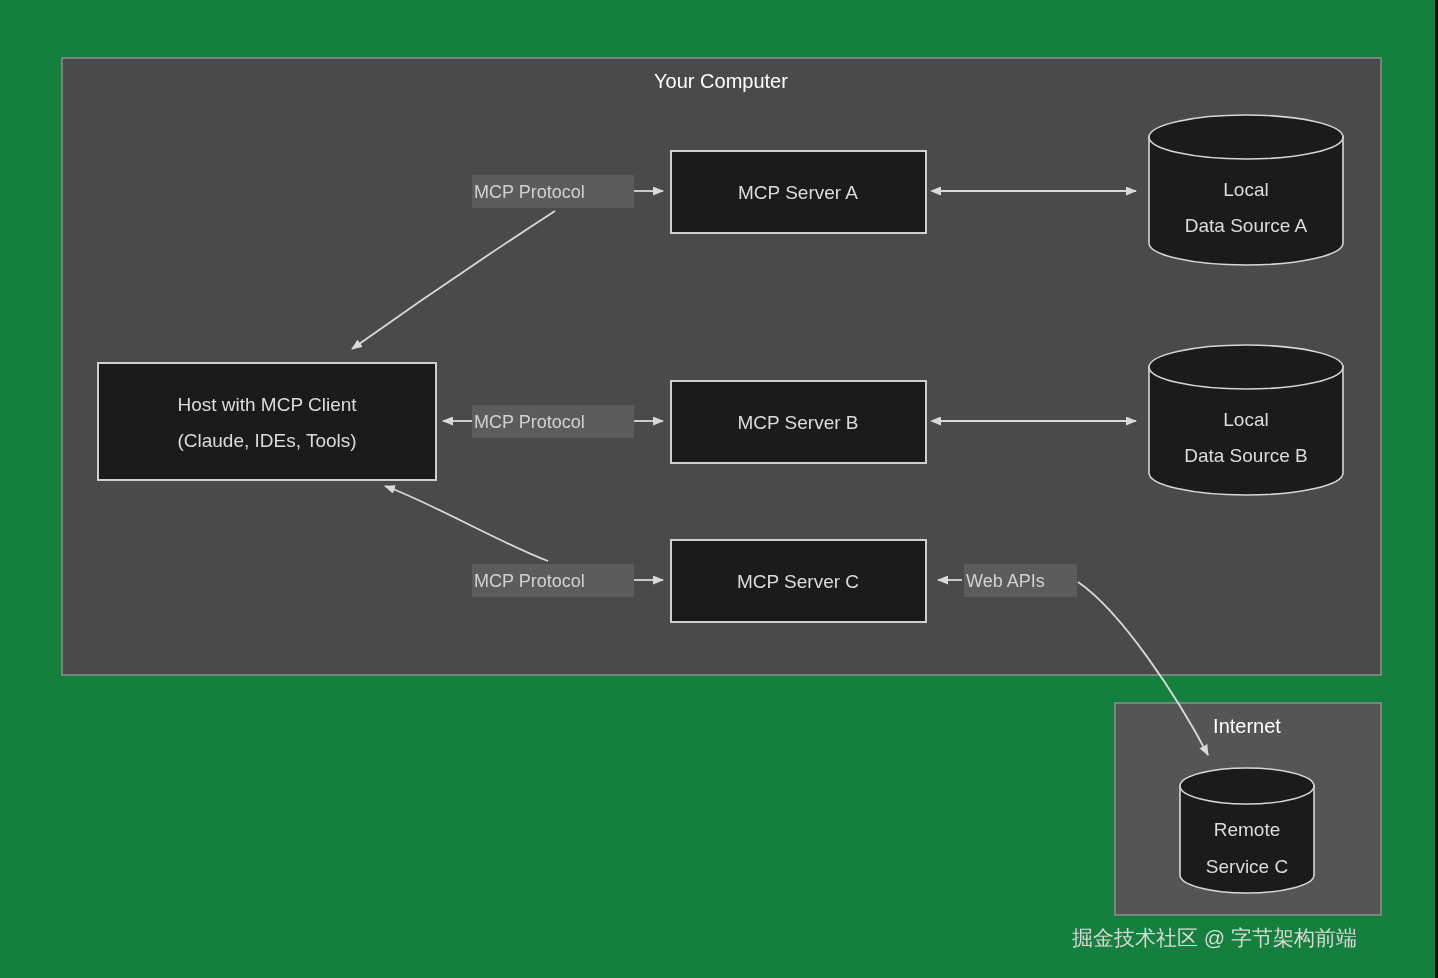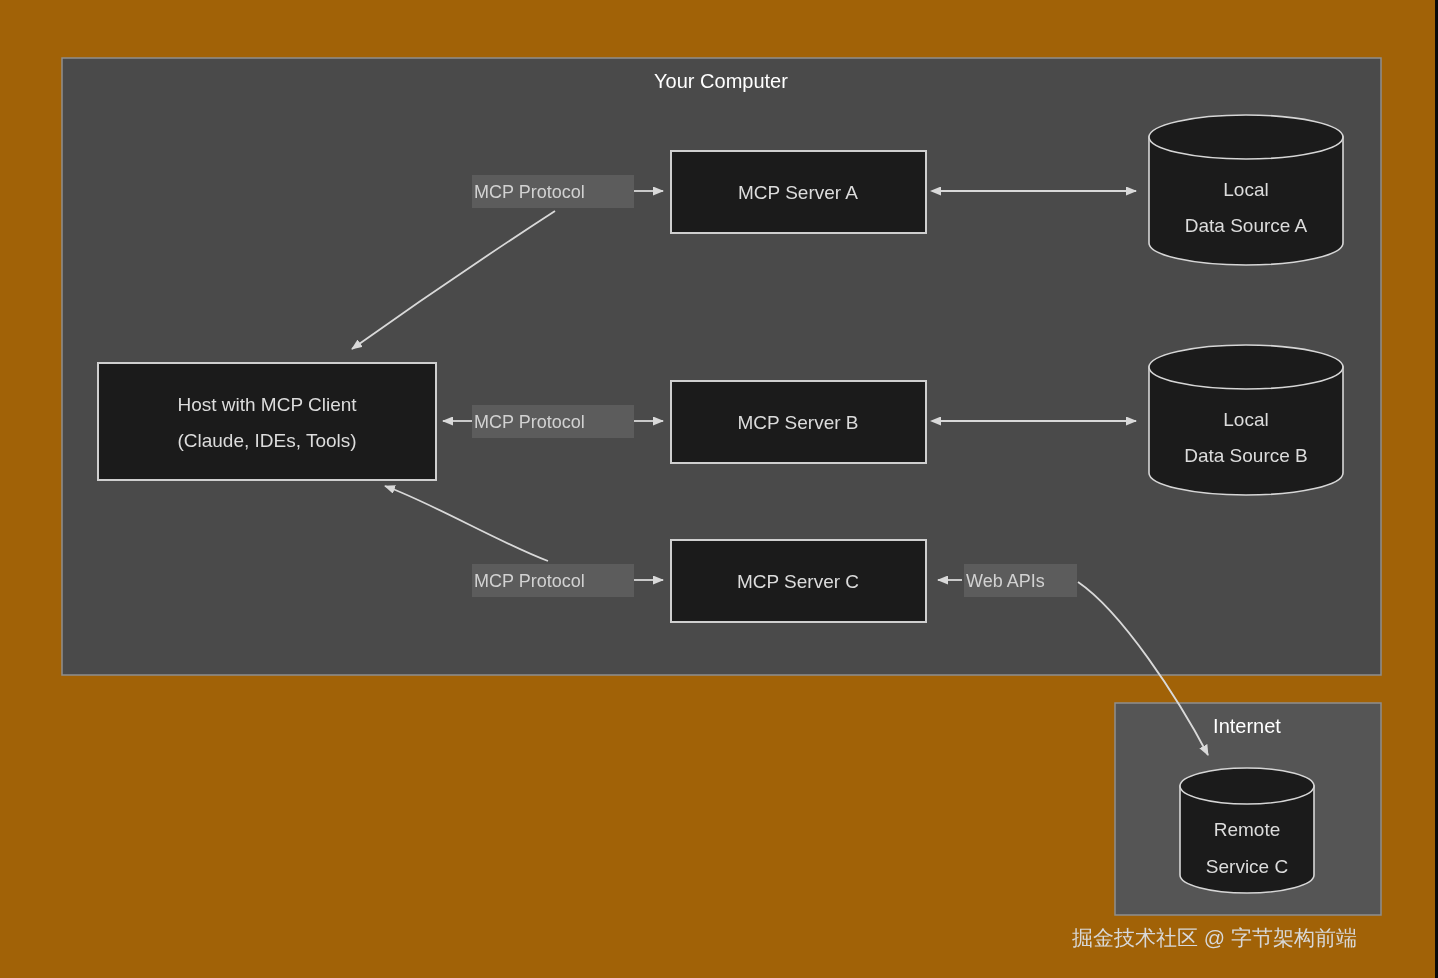--- a/index.html
+++ b/index.html
@@ -11,21 +11,21 @@
   body {
     width: 1438px;
     height: 978px;
     font-family: "Liberation Sans", sans-serif;
     overflow: hidden;
   }
   #diagram-root {
     position: relative;
     width: 1435px;
     height: 978px;
-    background: #a16207;
+    background: #15803d;
   }
   svg#diagram-svg {
     position: absolute;
     top: 0;
     left: 0;
     width: 1438px;
     height: 978px;
     display: block;
   }
   .panel-rect {

